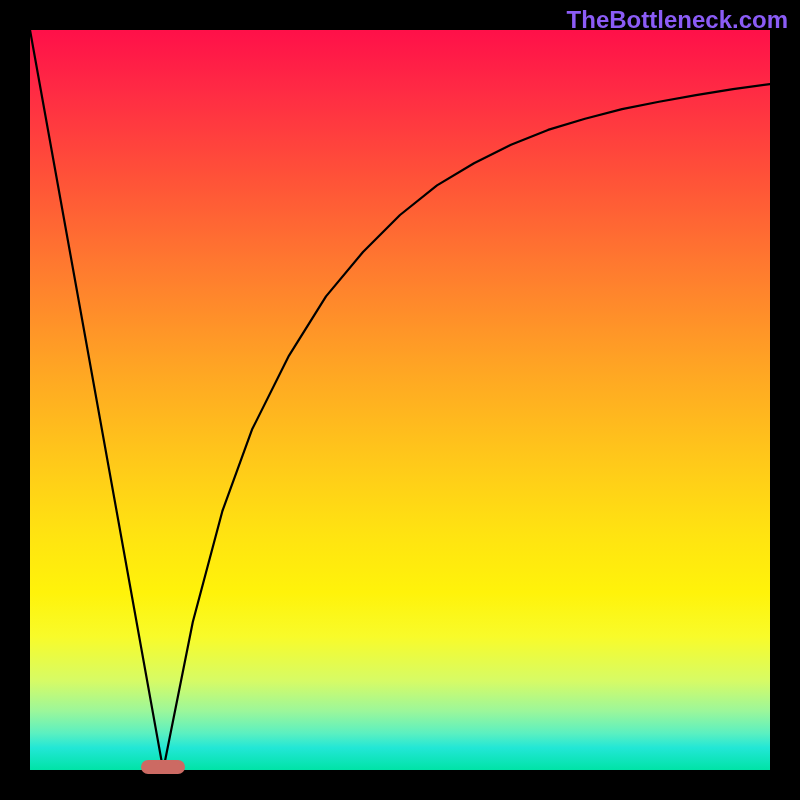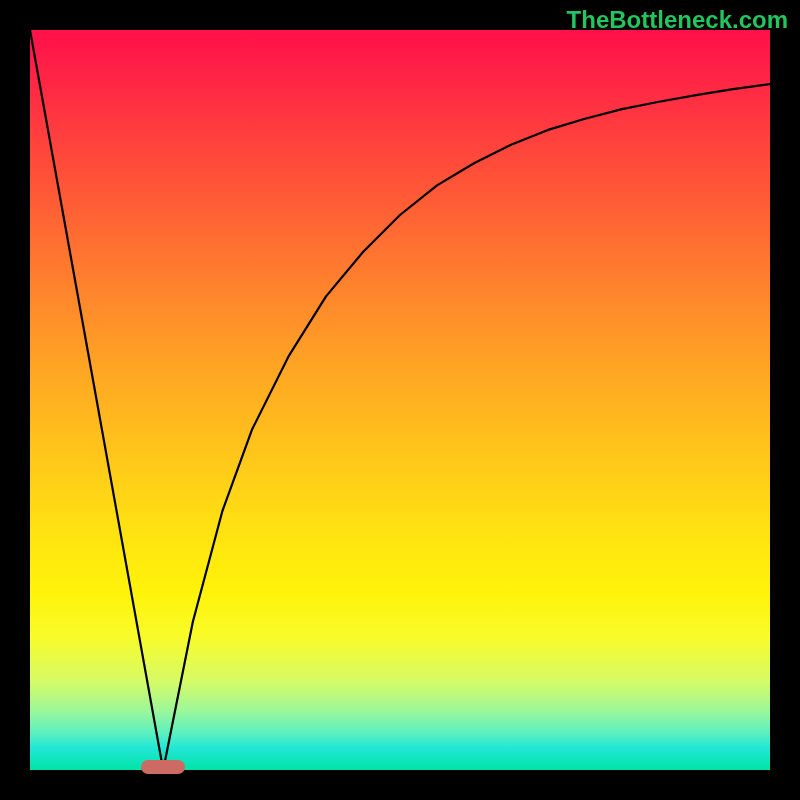--- a/index.html
+++ b/index.html
@@ -32,21 +32,21 @@
       #22e7d6 97%,
       #00e3a6 100%);
   }
   .watermark {
     position: absolute;
     top: 6px;
     right: 12px;
     font-family: Arial, Helvetica, sans-serif;
     font-size: 24px;
     font-weight: 600;
-    color: #22c55e;
+    color: #8b5cf6;
     letter-spacing: 0px;
     user-select: none;
   }
   .curve {
     position: absolute;
     left: 0;
     top: 0;
     width: 740px;
     height: 740px;
     pointer-events: none;

